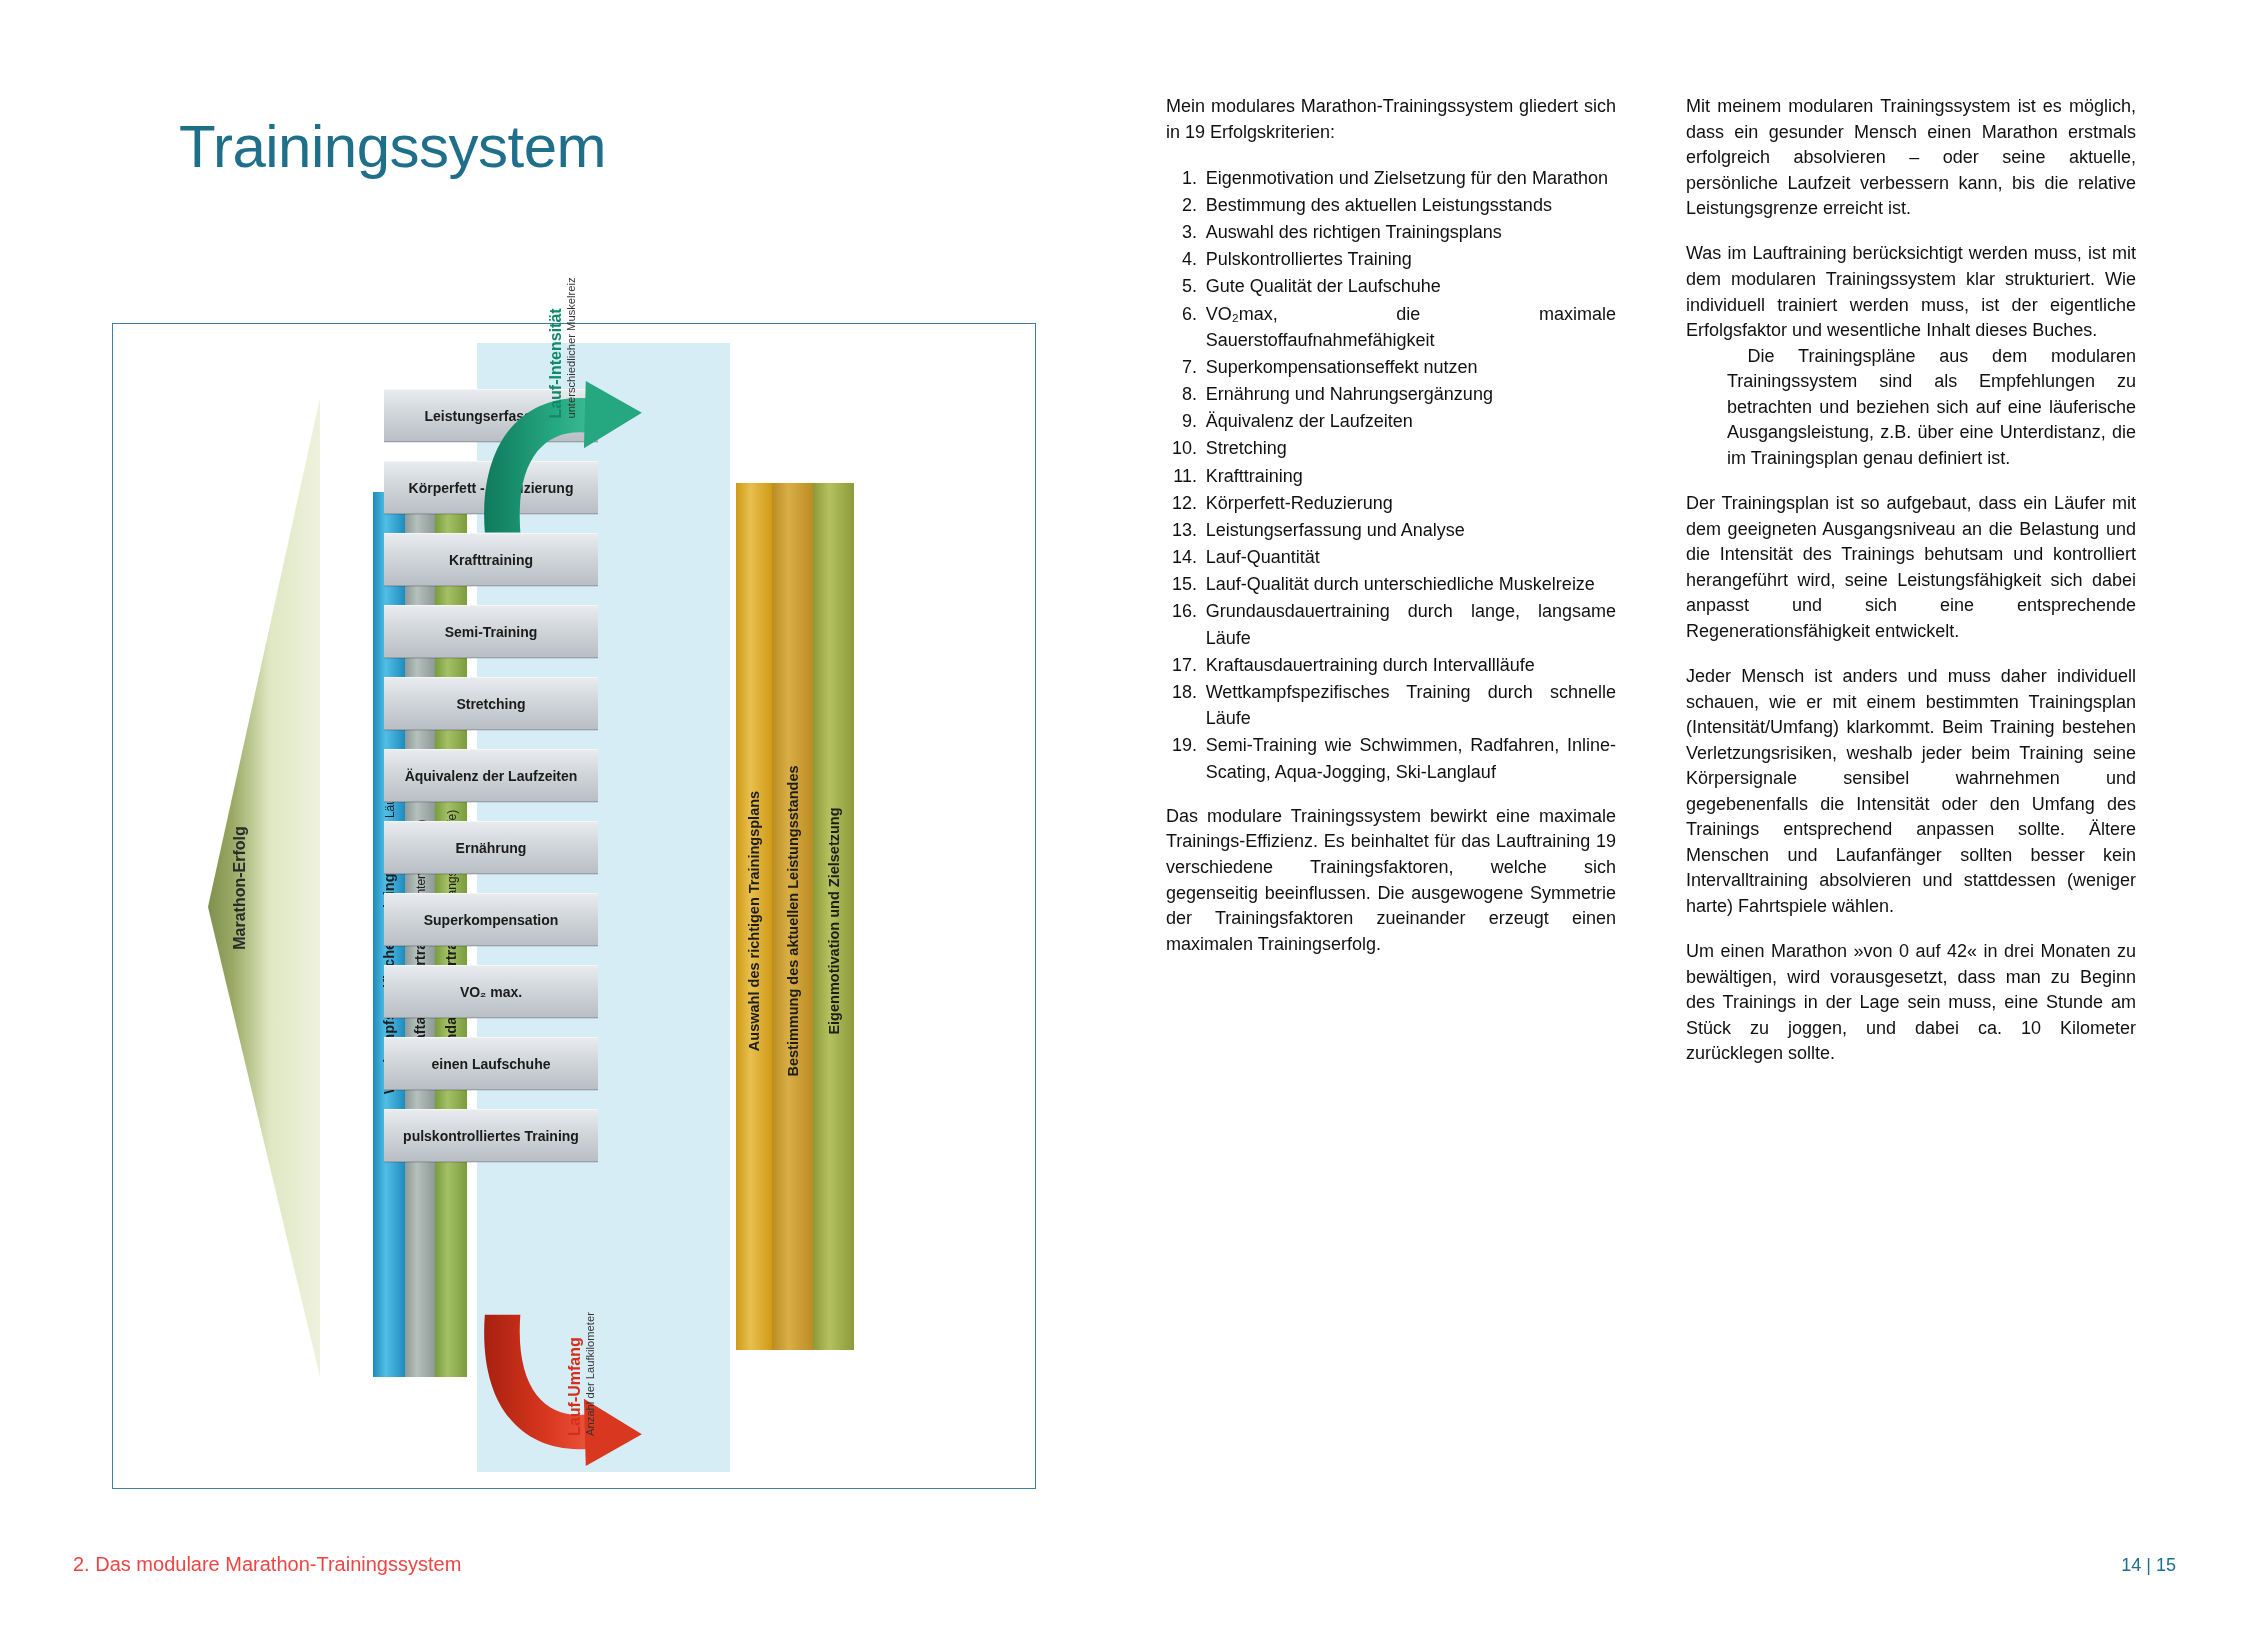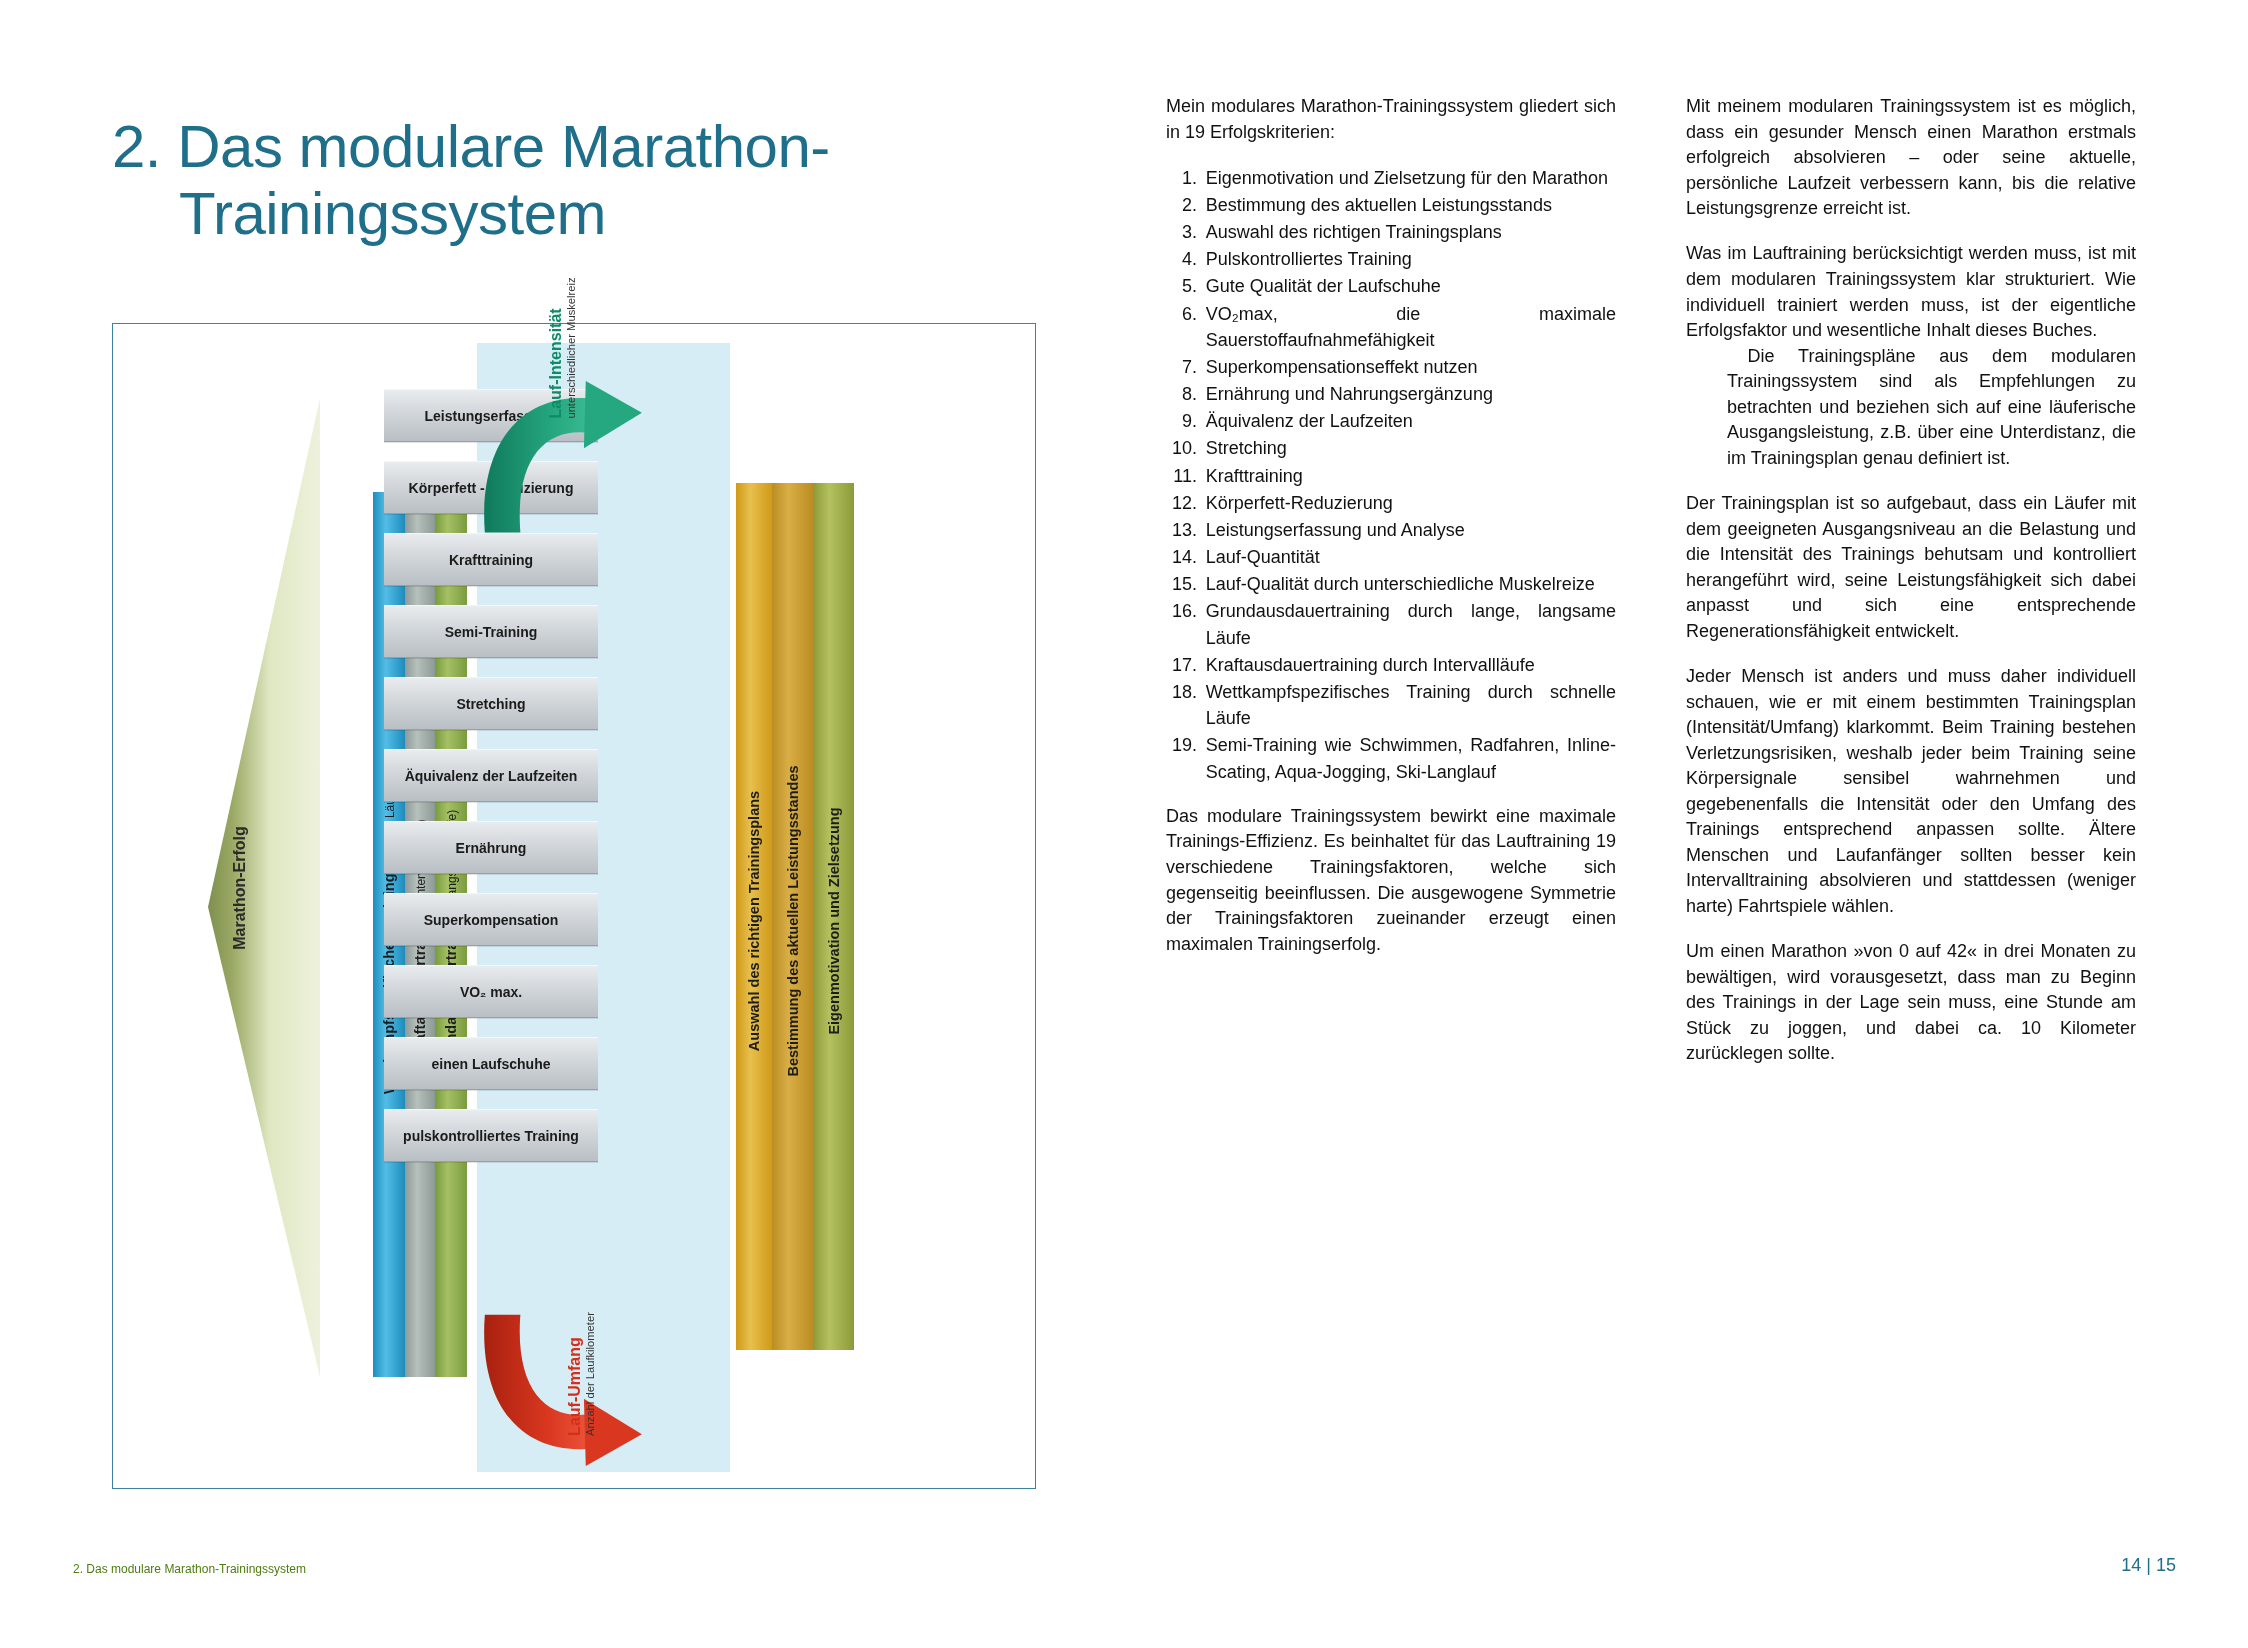--- a/index.html
+++ b/index.html
@@ -157,34 +157,33 @@
     margin: 16px 0 19px 0;
     padding-left: 36px;
     font-size: 18px;
     line-height: 1.46;
   }
   ol.crit li { margin-bottom: 0.9px; padding-left: 3.7px; }
 
   
   .footer-left {
     position: absolute; left: 73px; bottom: 73px;
-    font-size: 12px; color: #4d7c0f;
+    font-size: 20px; color: #ef4444;
   }
   .footer-right {
     position: absolute; right: 73px; bottom: 73px;
     font-size: 18px; color: #1f6f8b; text-align: center;
   }
 </style>
 </head>
 <body>
 
 <div class="page">
 
   <h1 class="title">
-    <span>2. Das modulare Marathon-</span>
     <span class="l2">Trainingssystem</span>
   </h1>
 
   <div class="figure">
     <div class="fig-backdrop"></div>
   </div>
 
   <div class="tri-wrap">
     <div class="tri-shape"></div>
     <div class="tri-label">Marathon-Erfolg</div>

